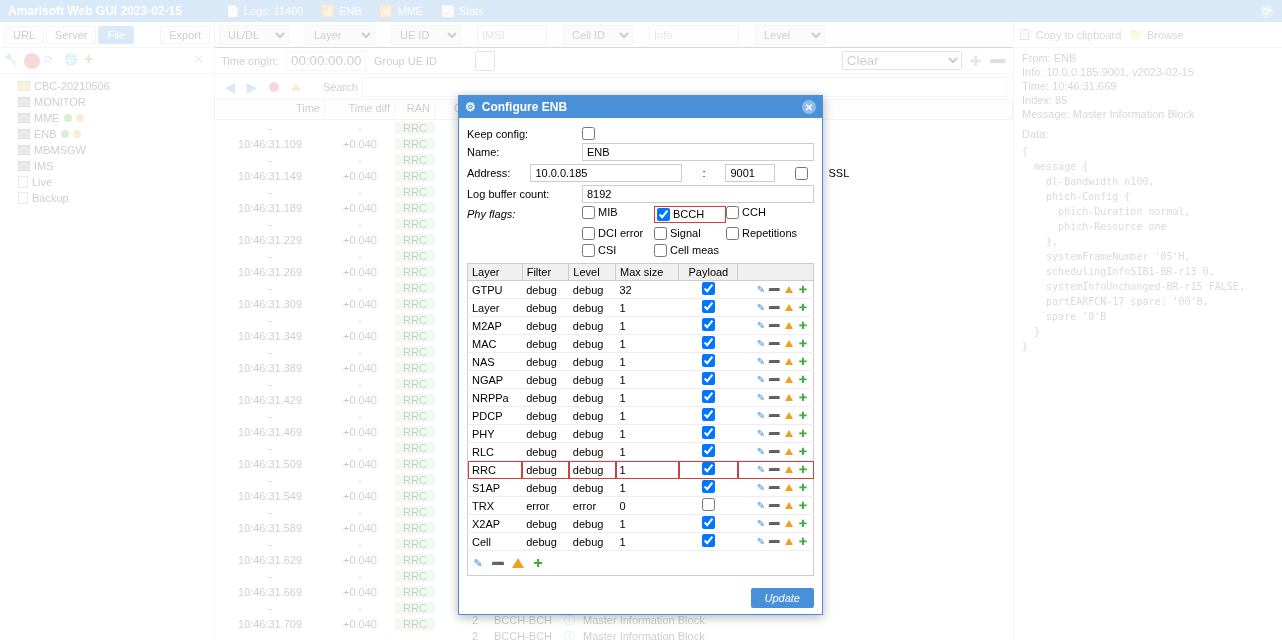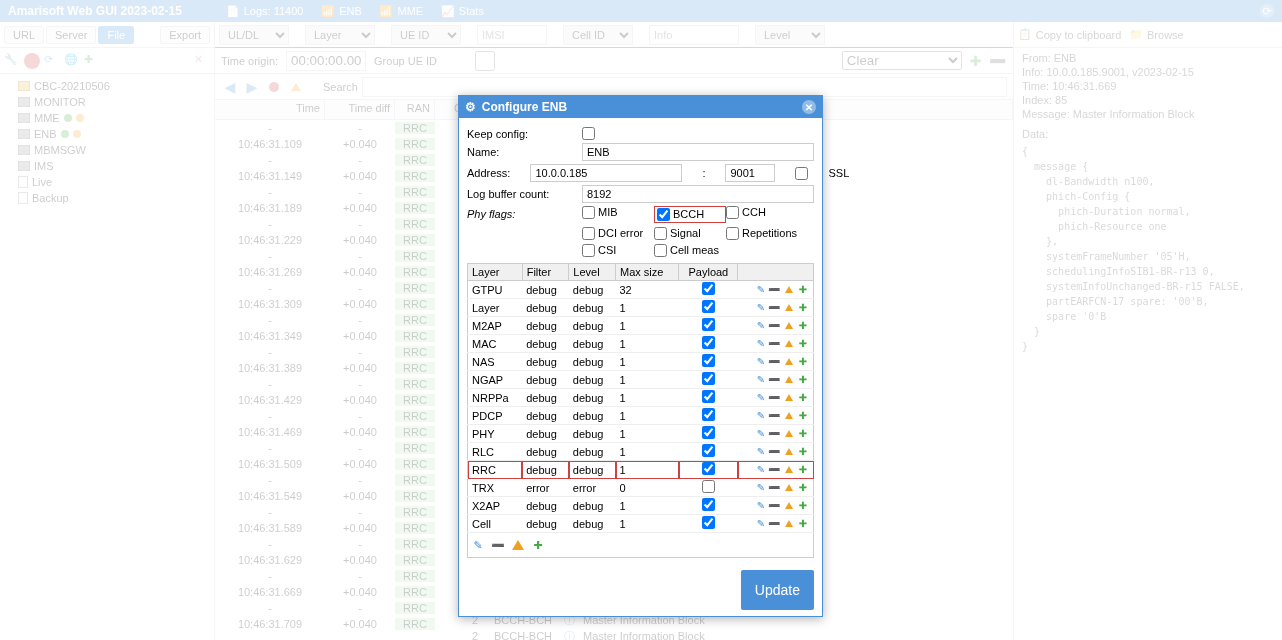--- a/index.html
+++ b/index.html
@@ -77,21 +77,21 @@
 .chk-grid .bcch-hl{border:1px solid #d04040;padding:1px 2px;}
 .layer-table{width:100%;border:1px solid #ccc;border-collapse:collapse;margin-top:6px;font-size:11px;}
 .layer-table th{background:#f0f0f0;border:1px solid #ccc;padding:2px 4px;font-weight:normal;text-align:left;}
 .layer-table td{border-bottom:1px solid #eee;padding:1px 4px;height:16px;}
 .layer-table tr.rrc-hl td{outline:1px solid #d04040;outline-offset:-1px;}
 .layer-table .actions{display:flex;gap:2px;justify-content:flex-end;}
 .layer-table .act-icon{width:12px;height:12px;cursor:pointer;display:inline-flex;align-items:center;justify-content:center;font-size:10px;}
 .tbl-footer{display:flex;gap:4px;padding:4px 2px;border:1px solid #ccc;border-top:none;}
 .tbl-footer .act-icon{width:16px;height:16px;cursor:pointer;display:flex;align-items:center;justify-content:center;}
 .dialog-footer{padding:6px 8px;display:flex;justify-content:flex-end;}
-.dialog-footer button{background:#4a90d9;color:#fff;border:none;padding:12px 14px;border-radius:2px;cursor:pointer;font-size:14px;}
+.dialog-footer button{background:#4a90d9;color:#fff;border:none;padding:4px 14px;border-radius:2px;cursor:pointer;font-size:11px;font-style:italic;}
 
 .icon-circle{border-radius:50%;display:inline-block;}
 .red-circle{width:12px;height:12px;background:#d04040;}
 .orange-tri{width:0;height:0;border-left:6px solid transparent;border-right:6px solid transparent;border-bottom:10px solid #f0a020;}
 .blue-arrow{color:#4a90d9;font-size:14px;}
 .green-dot{width:8px;height:8px;background:#4a4;border-radius:50%;}
 .orange-dot{width:8px;height:8px;background:#f0a020;border-radius:50%;}
 
 
 .dimmed{opacity:0.5;}
@@ -692,20 +692,37 @@
                 <span class="act-icon" style="color:#4a90d9;">✎</span>
                 <span class="act-icon" style="color:#d04040;">➖</span>
                 <span class="act-icon">
                   <span class="orange-tri" style="border-left-width:4px;border-right-width:4px;border-bottom-width:7px;"></span>
                 </span>
                 <span class="act-icon" style="color:#4a4;">✚</span>
               </div>
             </td>
           </tr>
           <tr>
+            <td>S1AP</td>
+            <td>debug</td>
+            <td>debug</td>
+            <td>1</td>
+            <td style="text-align:center;"><input type="checkbox" checked="" style=""></td>
+            <td>
+              <div class="actions">
+                <span class="act-icon" style="color:#4a90d9;">✎</span>
+                <span class="act-icon" style="color:#d04040;">➖</span>
+                <span class="act-icon">
+                  <span class="orange-tri" style="border-left-width:4px;border-right-width:4px;border-bottom-width:7px;"></span>
+                </span>
+                <span class="act-icon" style="color:#4a4;">✚</span>
+              </div>
+            </td>
+          </tr>
+          <tr>
             <td>TRX</td>
             <td>error</td>
             <td>error</td>
             <td>0</td>
             <td style="text-align:center;"><input type="checkbox" style=""></td>
             <td>
               <div class="actions">
                 <span class="act-icon" style="color:#4a90d9;">✎</span>
                 <span class="act-icon" style="color:#d04040;">➖</span>
                 <span class="act-icon">

